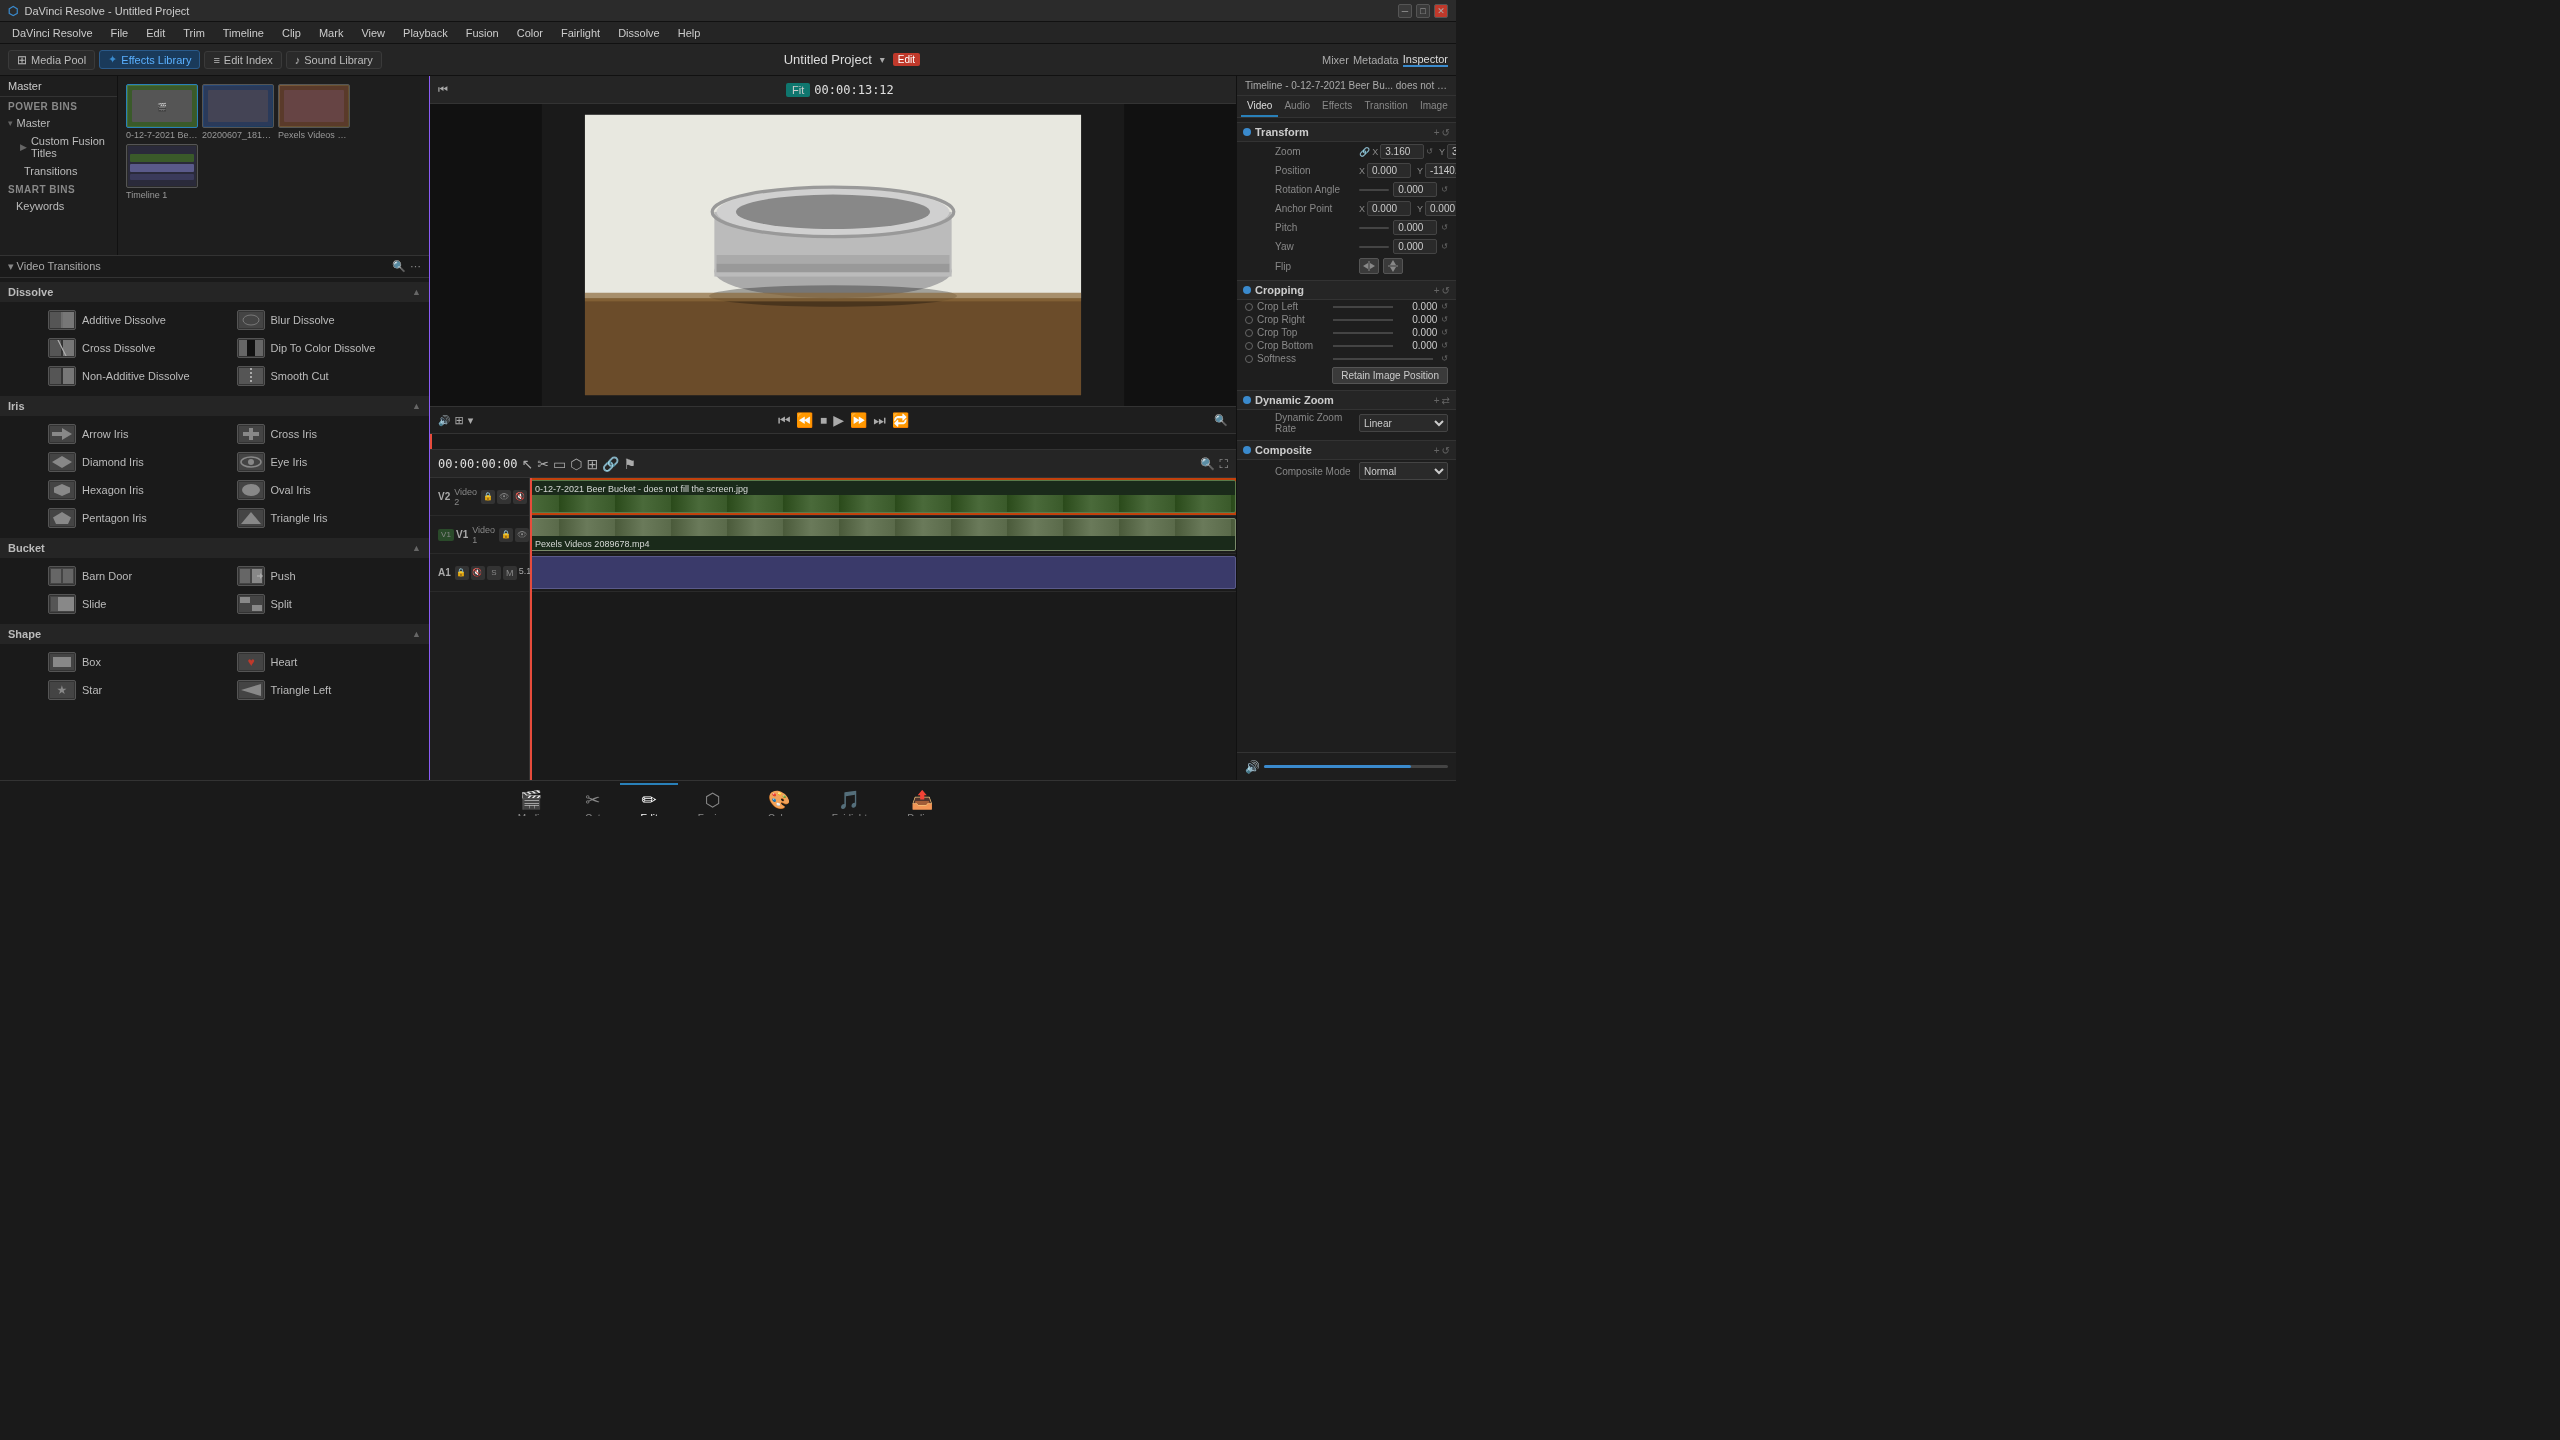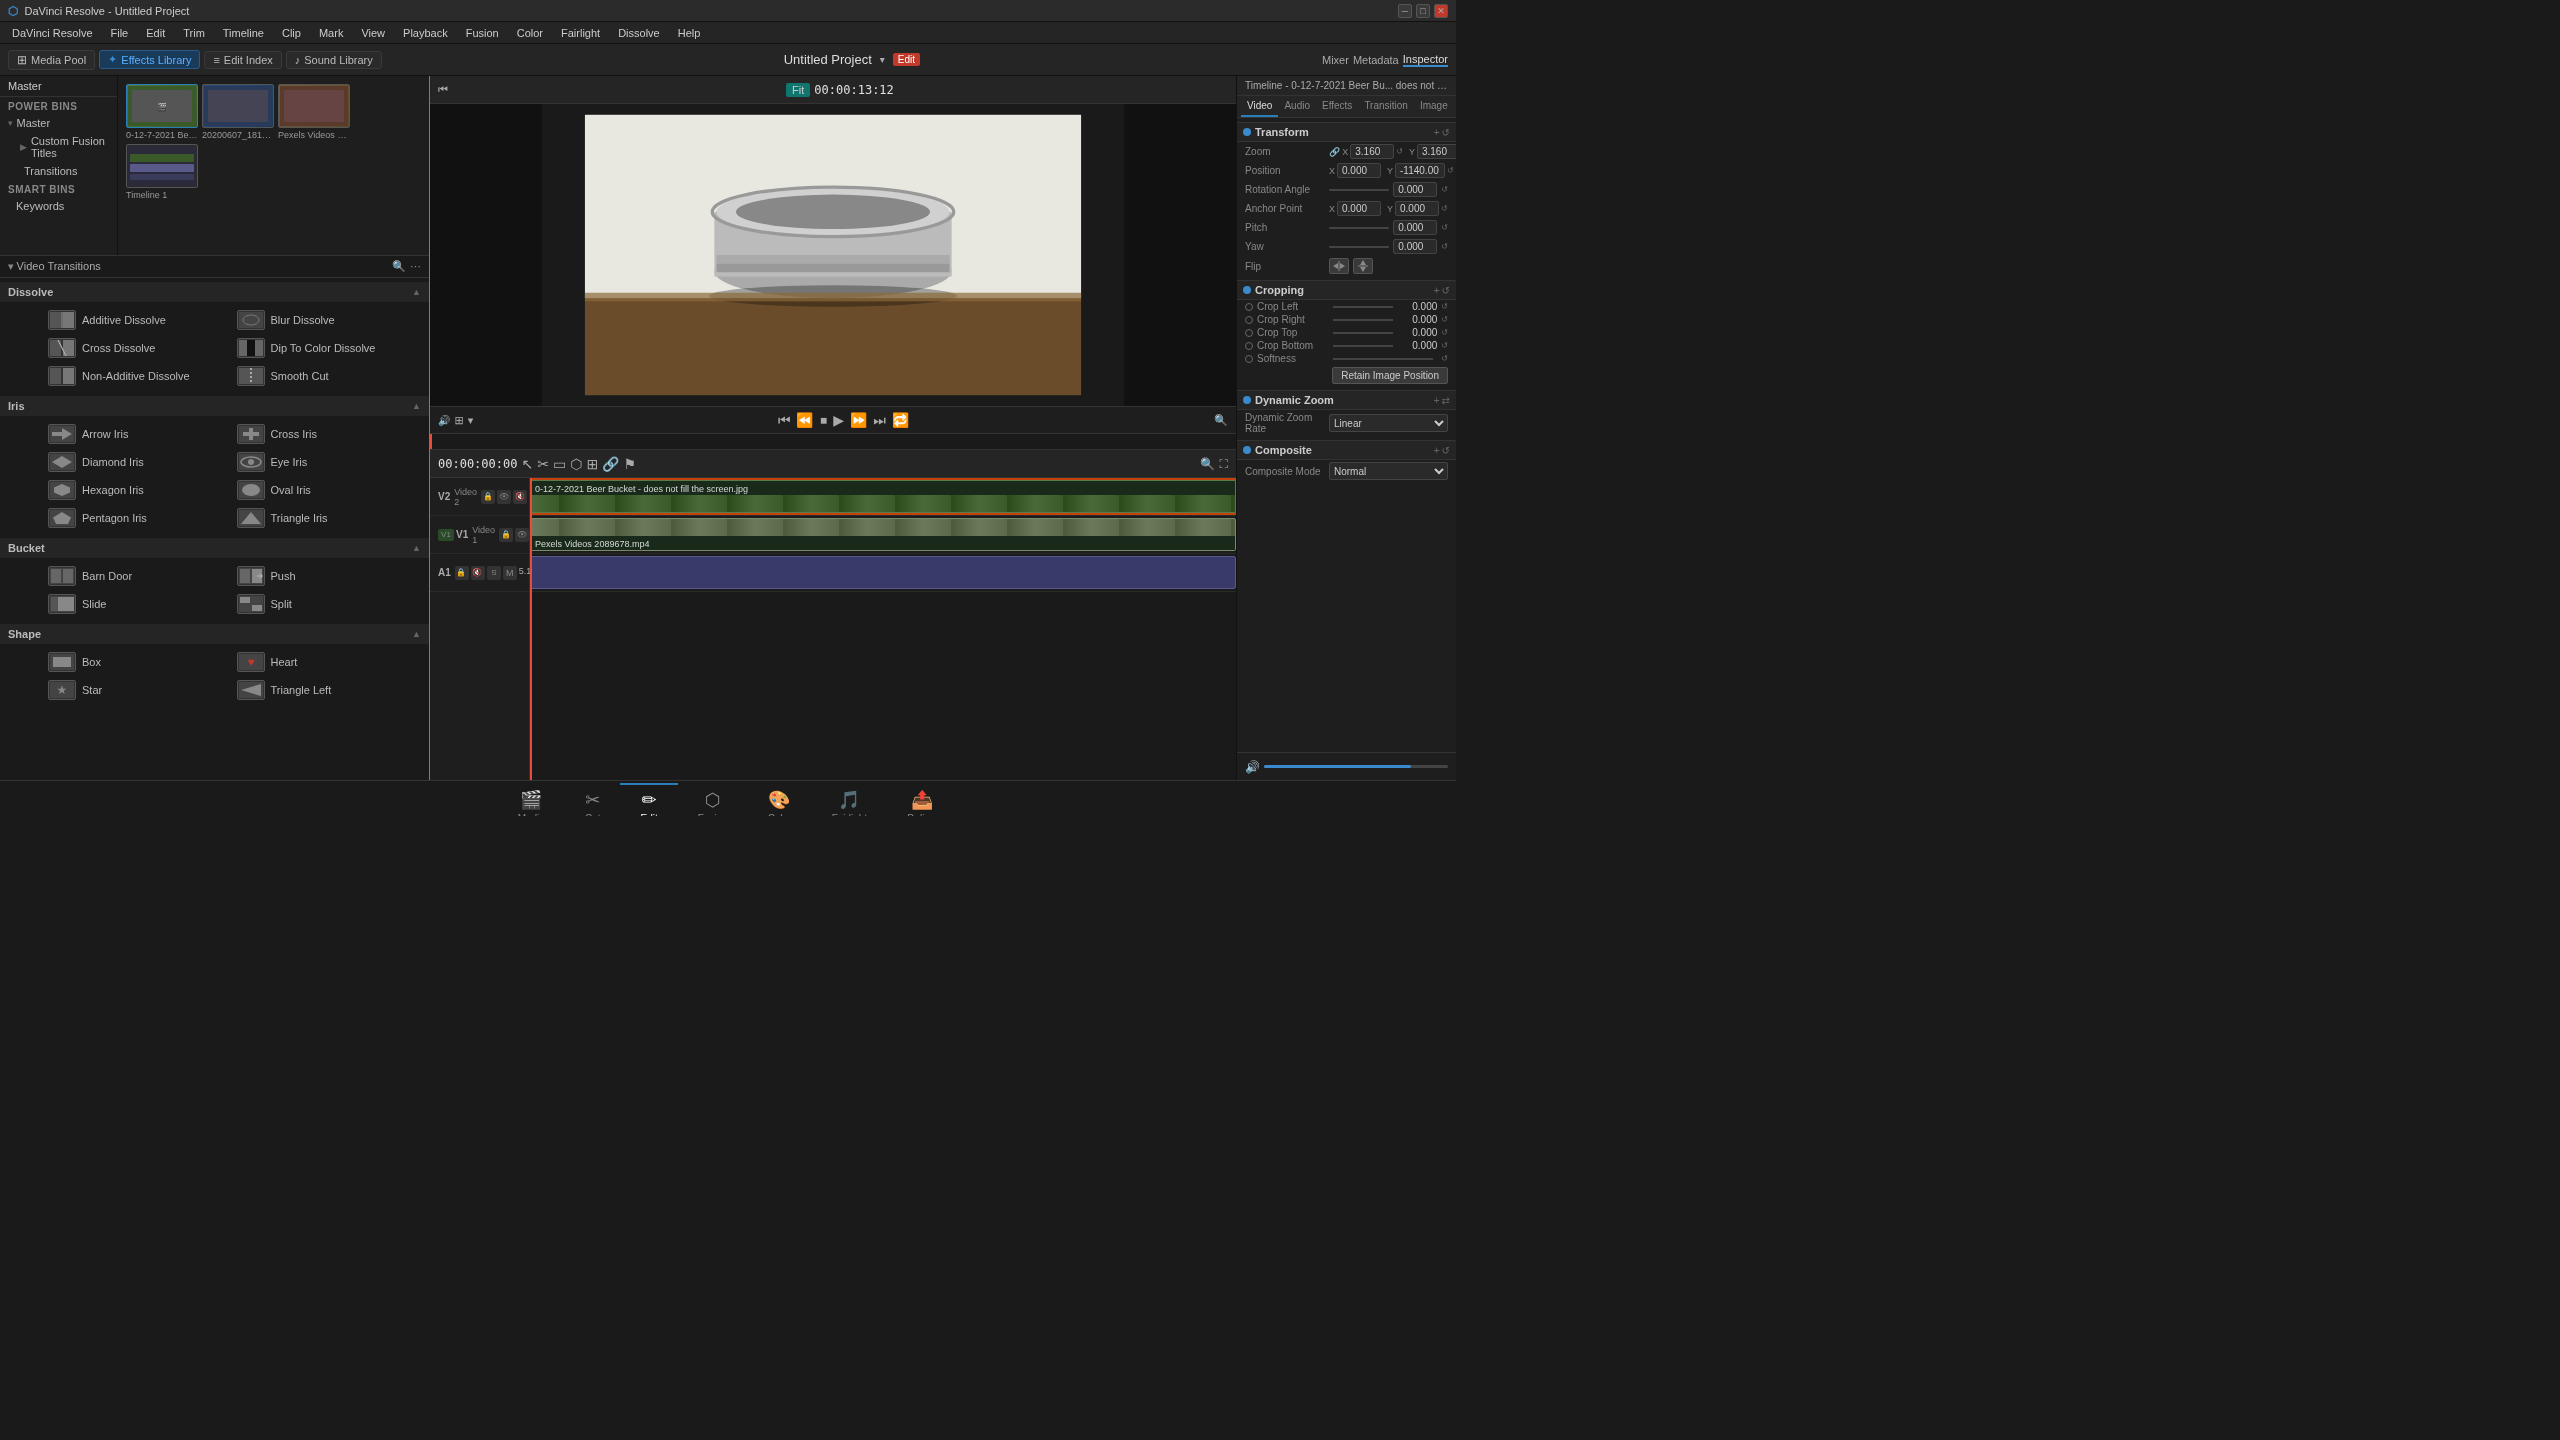--- a/index.html
+++ b/index.html
@@ -186,21 +186,21 @@
     .rp-tab { padding: 4px 6px; font-size: 10px; color: #888; cursor: pointer; }
     .rp-tab.active { color: #ddd; border-bottom: 2px solid #2980b9; }
 
     
     .insp-section-header {
       display: flex; align-items: center; padding: 3px 6px;
       background: #252525; border-top: 1px solid #333; border-bottom: 1px solid #333;
       cursor: pointer;
     }
     .insp-section-label { font-size: 11px; color: #ccc; font-weight: 600; flex: 1; }
-    .insp-row { display: flex; align-items: center; padding: 2px 8px; gap: 4px; }
+    .insp-row { display: flex; align-items: center; padding: 2px 8px; gap: 4px; margin-left: 30px; }
     .insp-lbl { font-size: 10px; color: #888; width: 80px; flex-shrink: 0; }
     .insp-val { background: #2a2a2a; border: 1px solid #444; color: #ccc; font-size: 10px; padding: 1px 4px; width: 48px; border-radius: 2px; }
     .crop-row { display: flex; align-items: center; padding: 1px 8px; gap: 4px; }
     .crop-lbl { font-size: 10px; color: #888; width: 68px; flex-shrink: 0; }
     .crop-circle { width: 8px; height: 8px; border-radius: 50%; border: 1px solid #666; flex-shrink: 0; }
     .crop-slider { flex: 1; height: 2px; background: #444; margin: 0 4px; }
     .crop-val { font-size: 10px; color: #ccc; width: 36px; text-align: right; }
 
     
     .top-strip {

